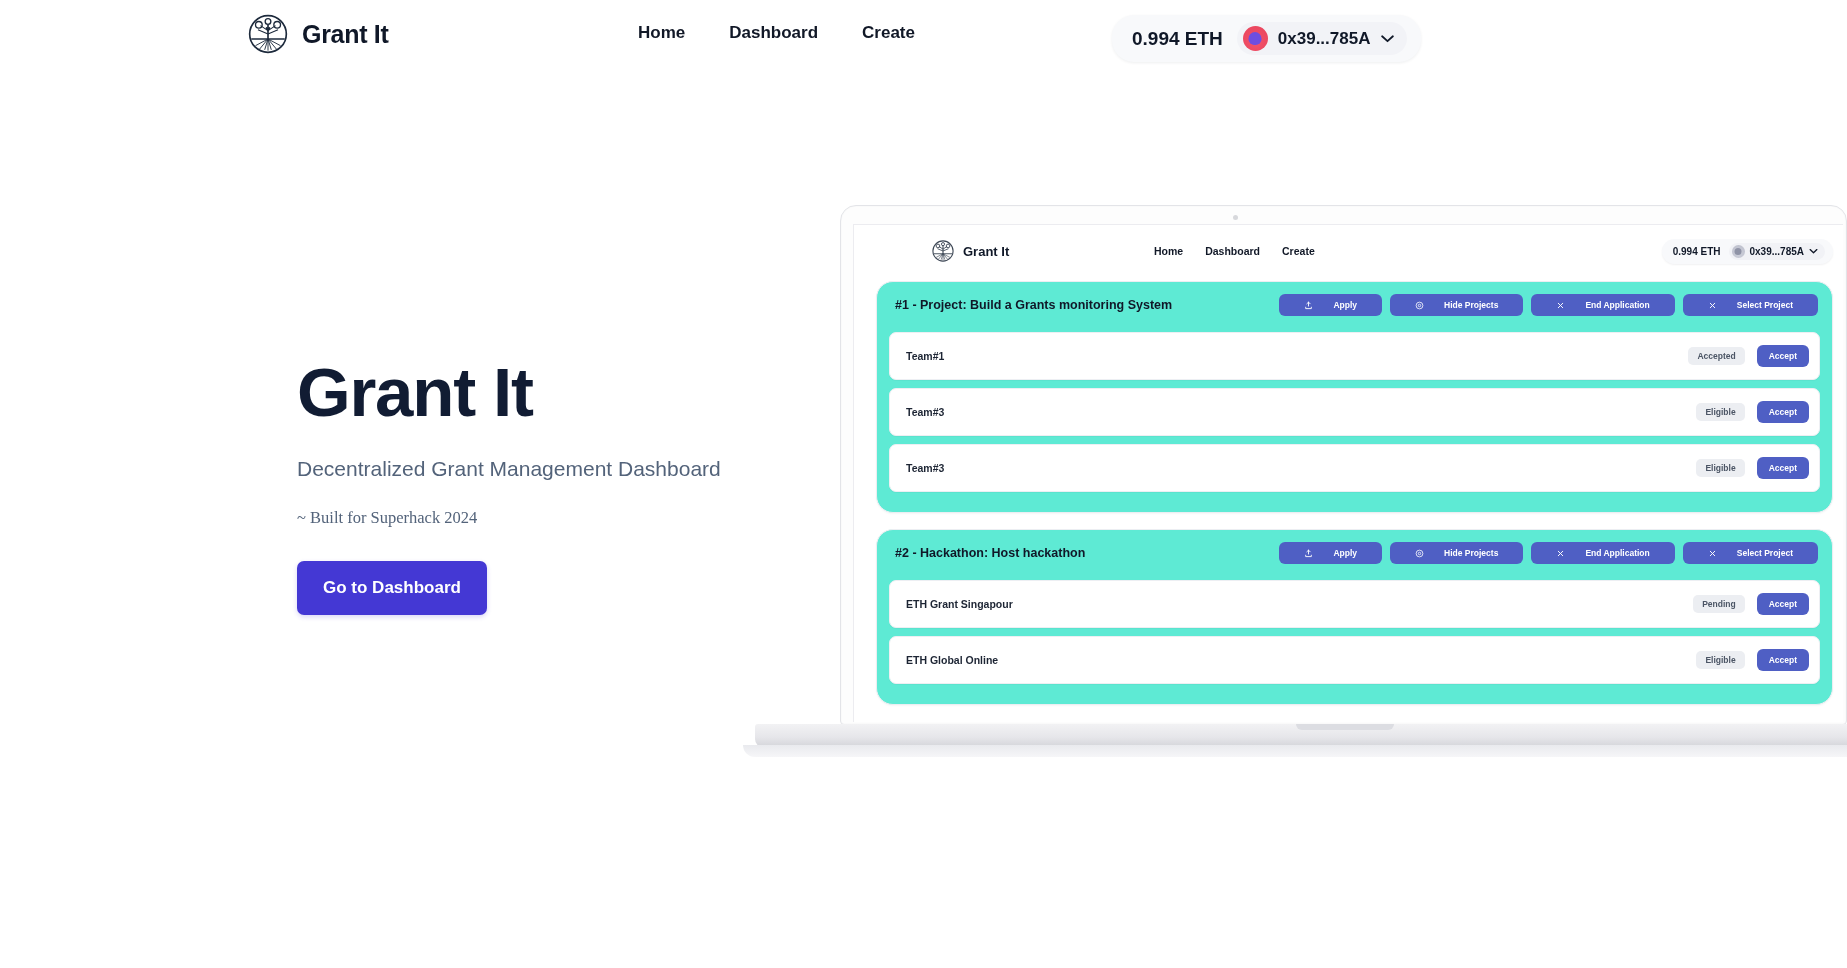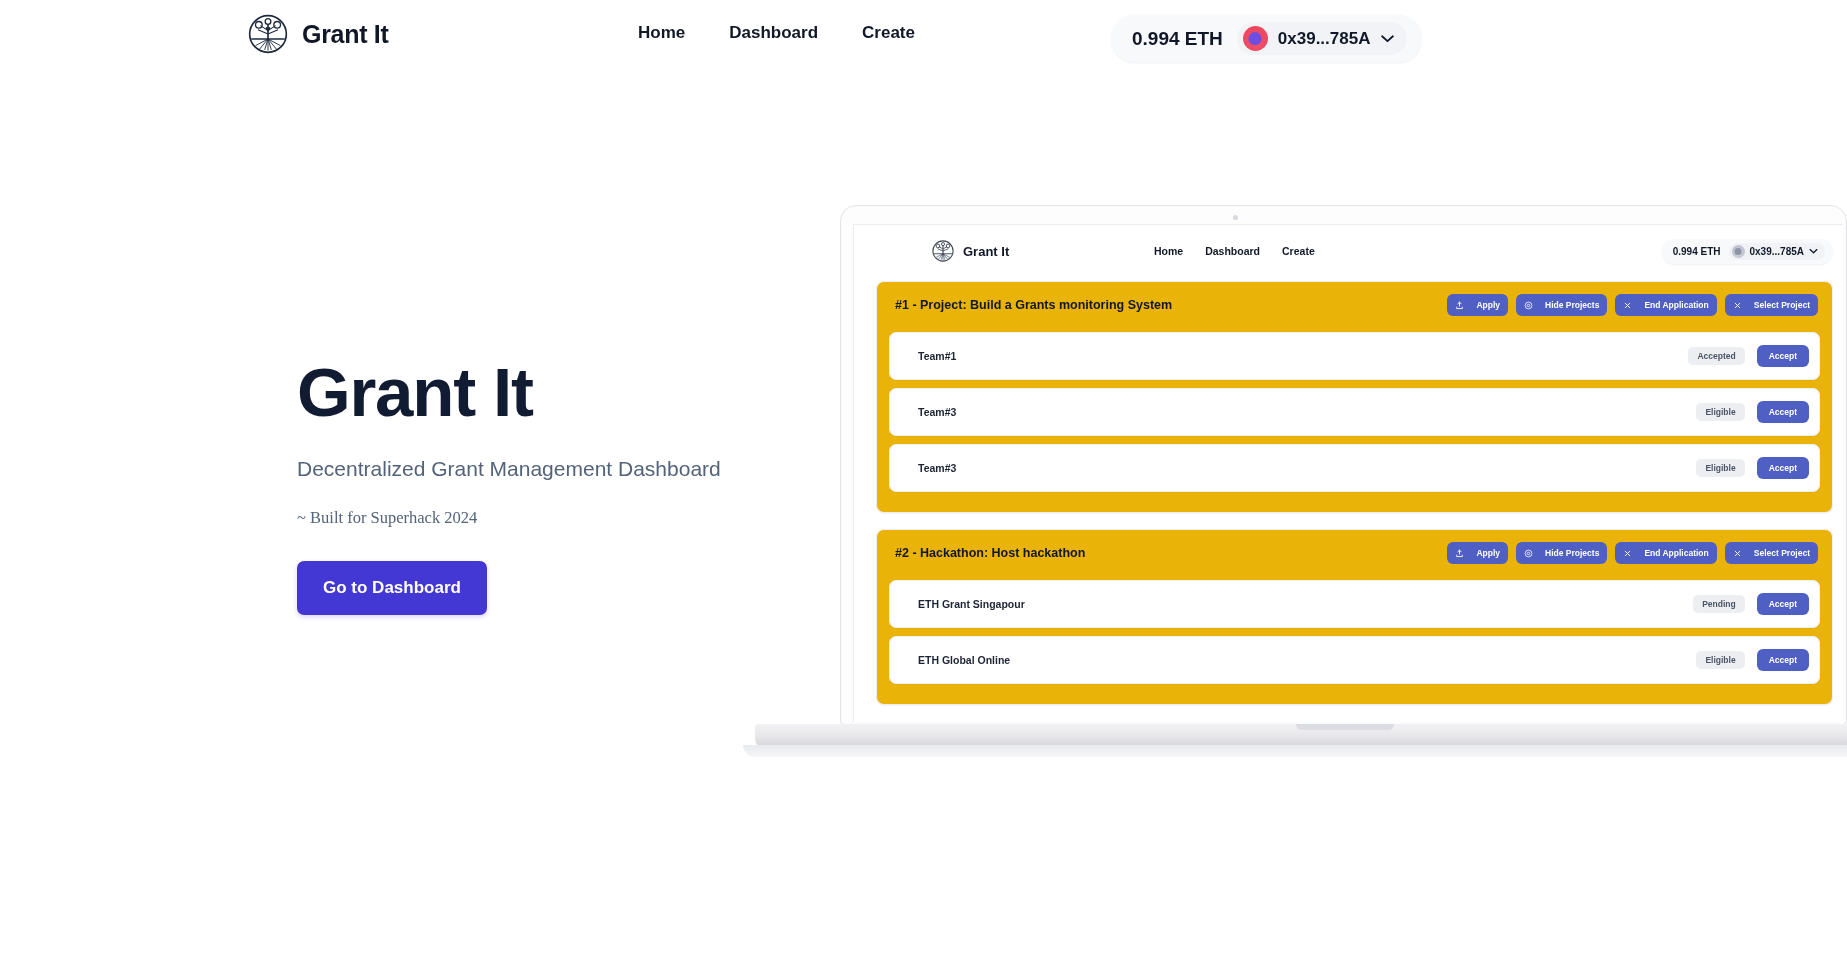--- a/index.html
+++ b/index.html
@@ -118,43 +118,43 @@
     position: relative; overflow: hidden;
   }
   .in-av::after {
     content: ""; position: absolute; left: 50%; top: 25%; width: 7px; height: 7px;
     transform: translateX(-50%); background: #8f93a6; border-radius: 50%;
   }
   .in-addr { font-size: 10px; font-weight: bold; color: #101828; white-space: nowrap; }
 
   .in-body { padding: 4px 10px 0 22px; }
   .card {
-    background: #eab308; border: 1px solid #eceef2; border-radius: 8px;
+    background: #5eead4; border: 1px solid #eceef2; border-radius: 17px;
     margin-bottom: 16px; box-shadow: 0 1px 2px rgba(16,24,40,0.04);
   }
   .card-head {
     display: flex; align-items: center; justify-content: space-between;
     padding: 12px 14px 12px 18px; gap: 10px;
   }
   .card-title { font-size: 12.5px; font-weight: bold; color: #101828; white-space: nowrap; }
   .card-actions { display: flex; gap: 8px; flex: 0 0 auto; }
   .pill-btn {
-    display: flex; align-items: center; gap: 12px;
+    display: flex; align-items: center; gap: 20px;
     background: #4f5fc4; color: #fff;
     font-size: 8.5px; font-weight: bold;
-    padding: 6px 8px; border: none; border-radius: 6px; cursor: pointer;
+    padding: 6px 25px; border: none; border-radius: 6px; cursor: pointer;
     white-space: nowrap;
   }
   .pill-btn svg { flex: 0 0 auto; }
 
   .card-rows { padding: 4px 12px 12px 12px; }
   .row {
     display: flex; align-items: center; justify-content: space-between;
     background: #fff; border: 1px solid #edeff3; border-radius: 7px;
-    padding: 12px 10px 12px 28px; margin-bottom: 8px;
+    padding: 12px 10px 12px 16px; margin-bottom: 8px;
     box-shadow: 0 1px 1px rgba(16,24,40,0.03);
   }
   .row:last-child { margin-bottom: 8px; }
   .row-name { font-size: 10.5px; font-weight: bold; color: #1c2433; }
   .row-right { display: flex; align-items: center; gap: 12px; }
   .badge {
     background: #eceef2; color: #4b5565;
     font-size: 8.5px; font-weight: bold;
     padding: 4px 9px; border-radius: 5px; white-space: nowrap;
   }

